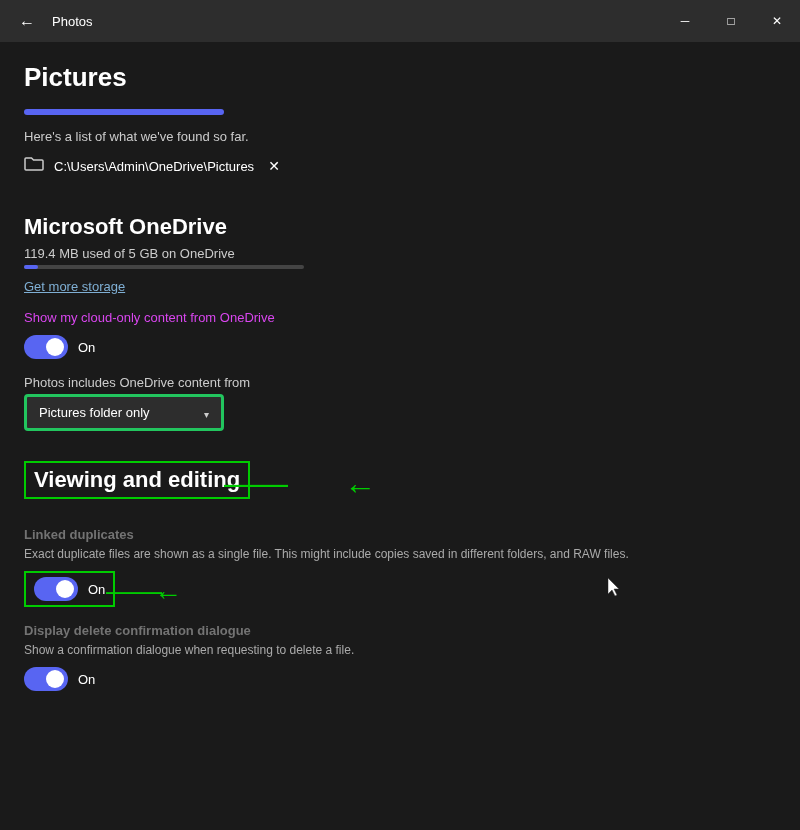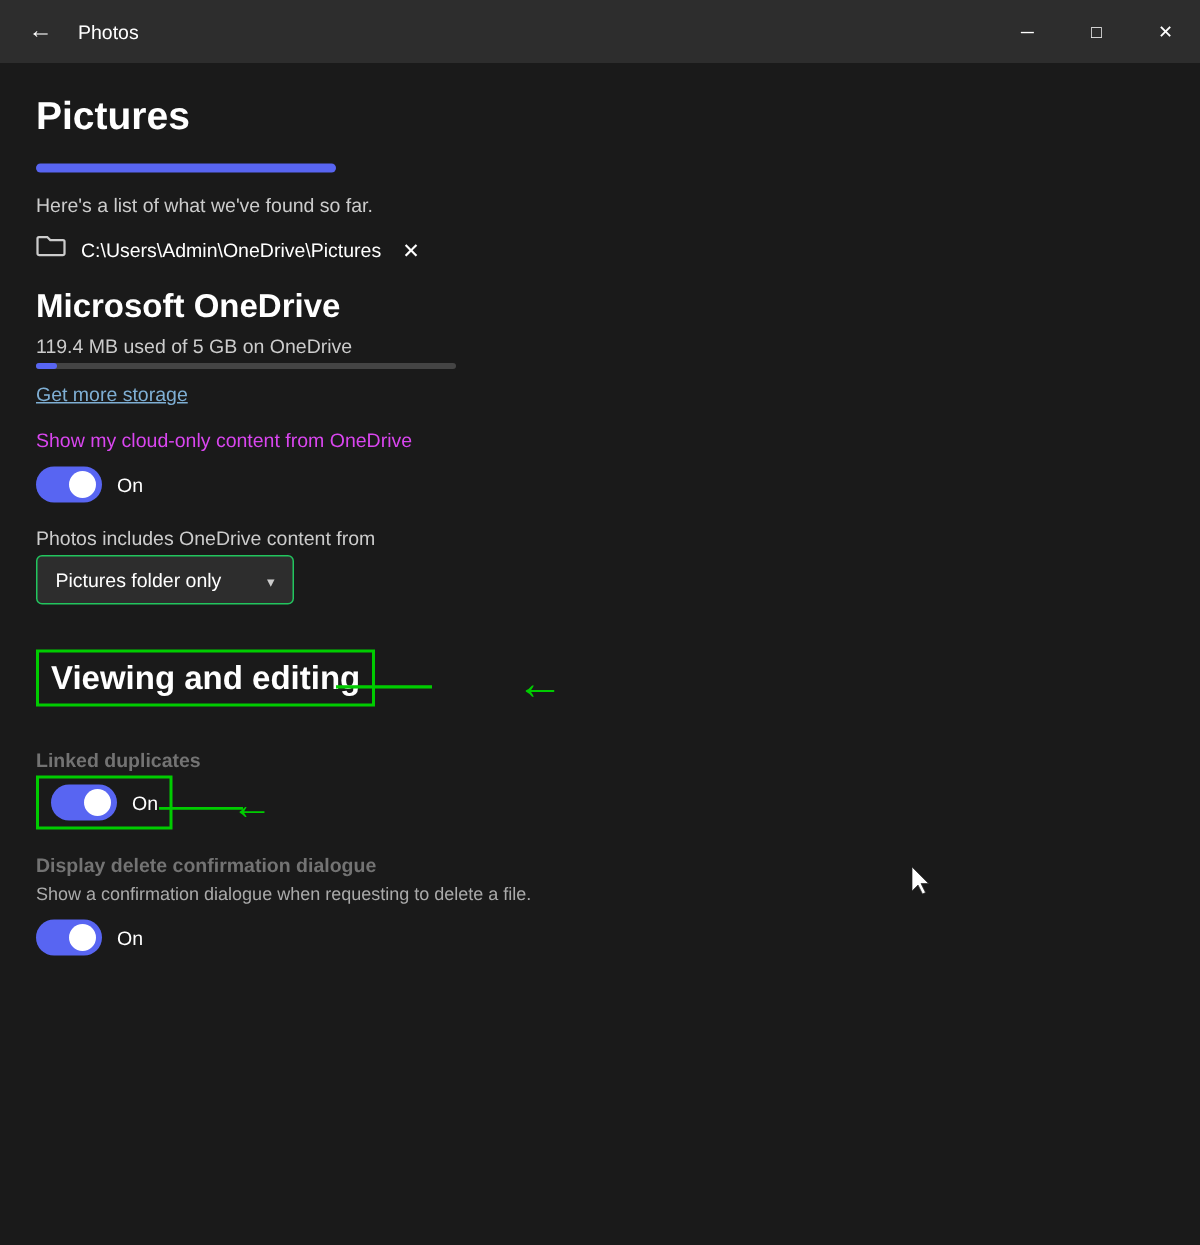--- a/index.html
+++ b/index.html
@@ -84,21 +84,21 @@
       font-size: 13px;
       color: #cccccc;
       margin-bottom: 12px;
     }
 
     
     .folder-item {
       display: flex;
       align-items: center;
       gap: 10px;
-      margin-bottom: 14px;
+      margin-bottom: 38px;
     }
     .folder-icon {
       font-size: 16px;
       color: #cccccc;
     }
     .folder-path {
       font-size: 13px;
       color: #ffffff;
     }
     .folder-remove {
@@ -193,26 +193,26 @@
     .dropdown-row {
       margin-bottom: 30px;
     }
     .dropdown-label {
       font-size: 13px;
       color: #cccccc;
       margin-bottom: 4px;
     }
     .dropdown-select {
       background: #2d2d2d;
-      border: 1px solid #22c55e;
+      border: 3px solid #22c55e;
       border-radius: 4px;
       color: #ffffff;
       font-size: 13px;
       padding: 8px 12px;
-      width: 172px;
+      width: 200px;
       display: flex;
       align-items: flex-end;
       justify-content: space-between;
       cursor: pointer;
     }
     .dropdown-chevron {
       font-size: 10px;
       color: #cccccc;
     }
 
@@ -327,20 +327,21 @@
     
     <span style="position:absolute; left:320px; top:4px; color:#00cc00; font-size:32px; display:flex; align-items:center;">
       ←
     </span>
     <span style="position:absolute; left:200px; top:4px; color:#00cc00; font-size:32px;">——</span>
   </div>
 
   
   <div class="setting-block">
     <p class="setting-title">Linked duplicates</p>
+    <p class="setting-desc">Exact duplicate files are shown as a single file. This might include copies saved in different folders, and RAW files.</p>
 
     <div style="position:relative; display:inline-block;">
       <div class="toggle-with-border">
         <div class="toggle">
           <div class="toggle-track">
             <div class="toggle-thumb"></div>
           </div>
         </div>
         <span class="toggle-label-text">On</span>
       </div>

